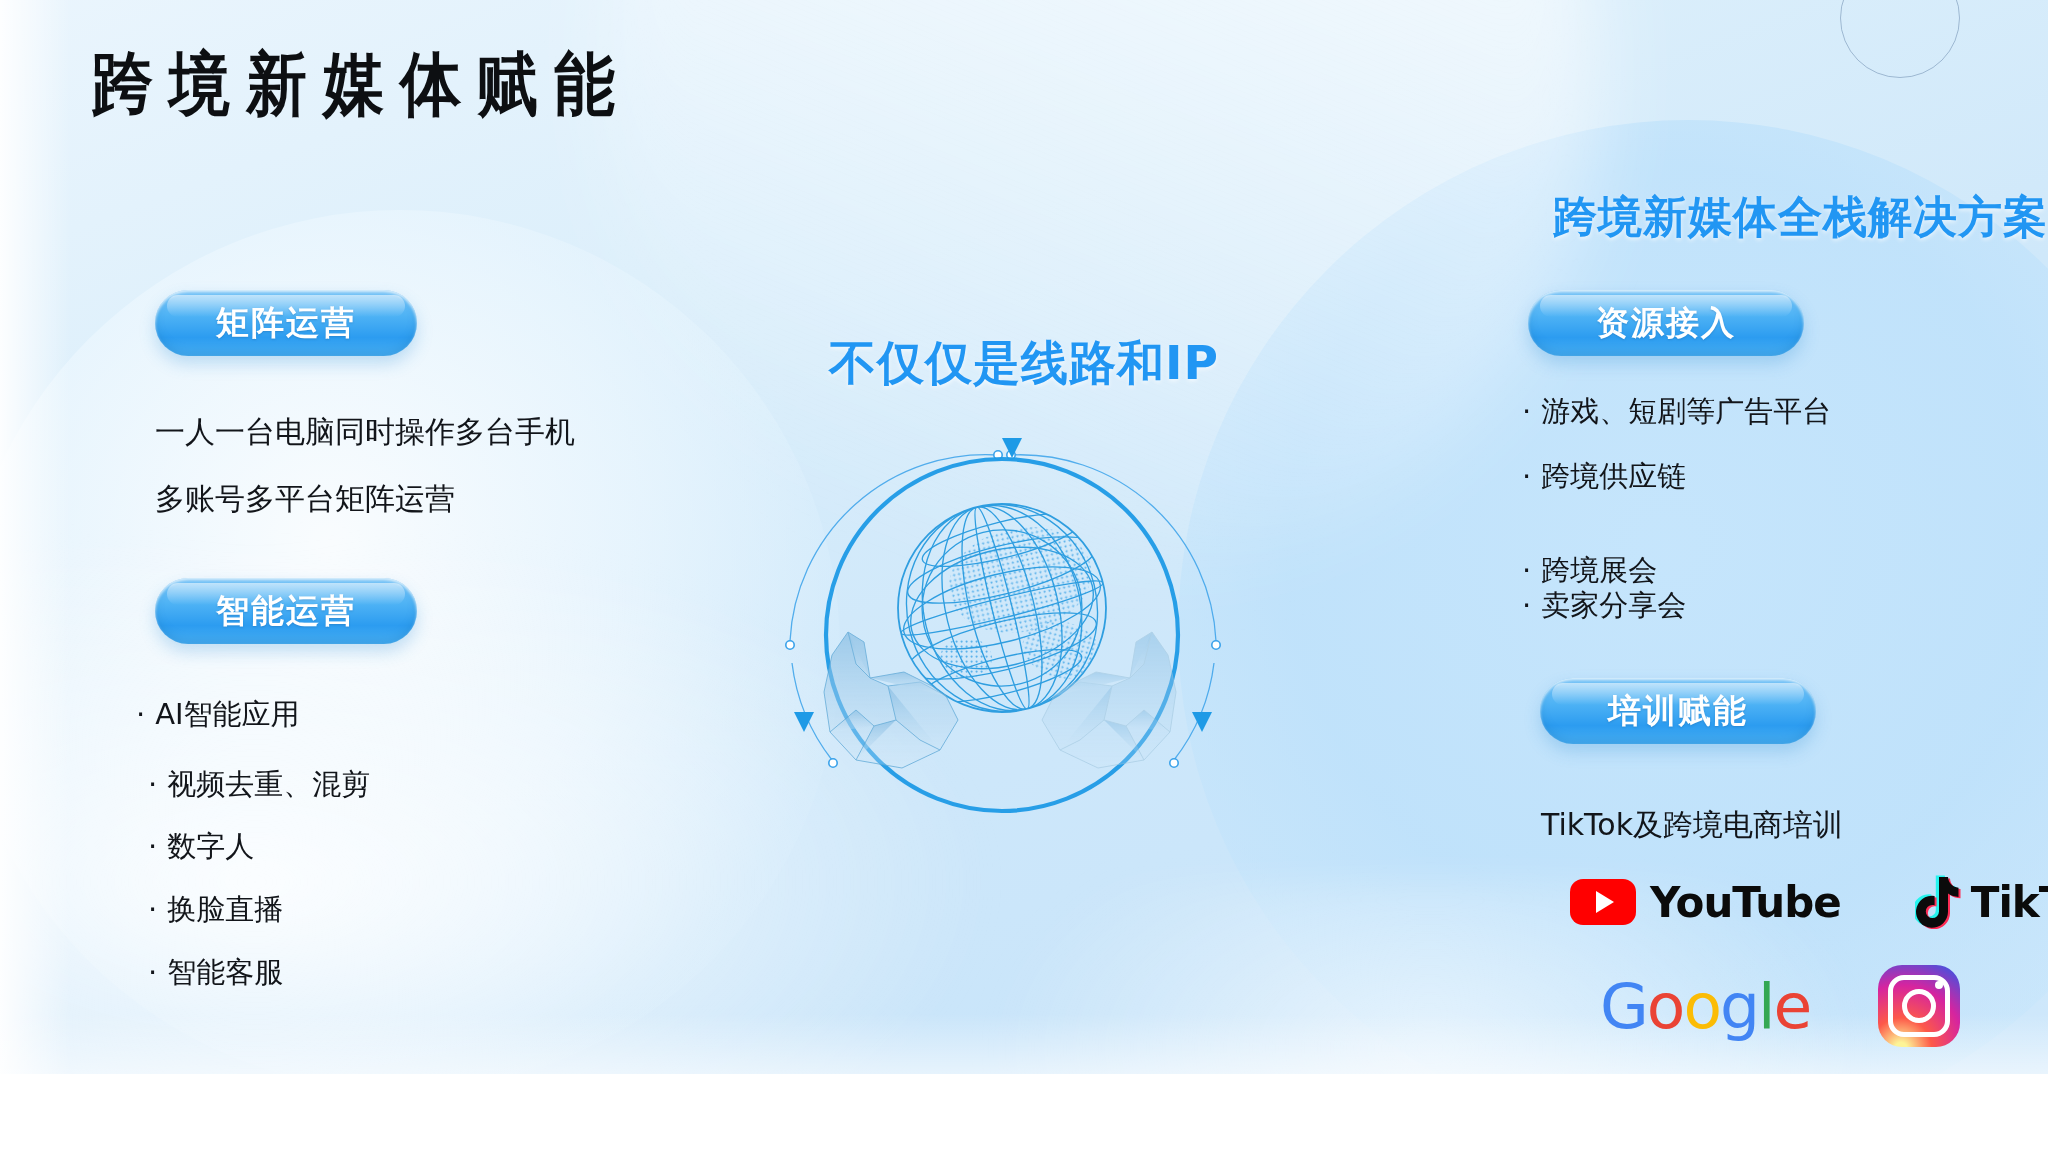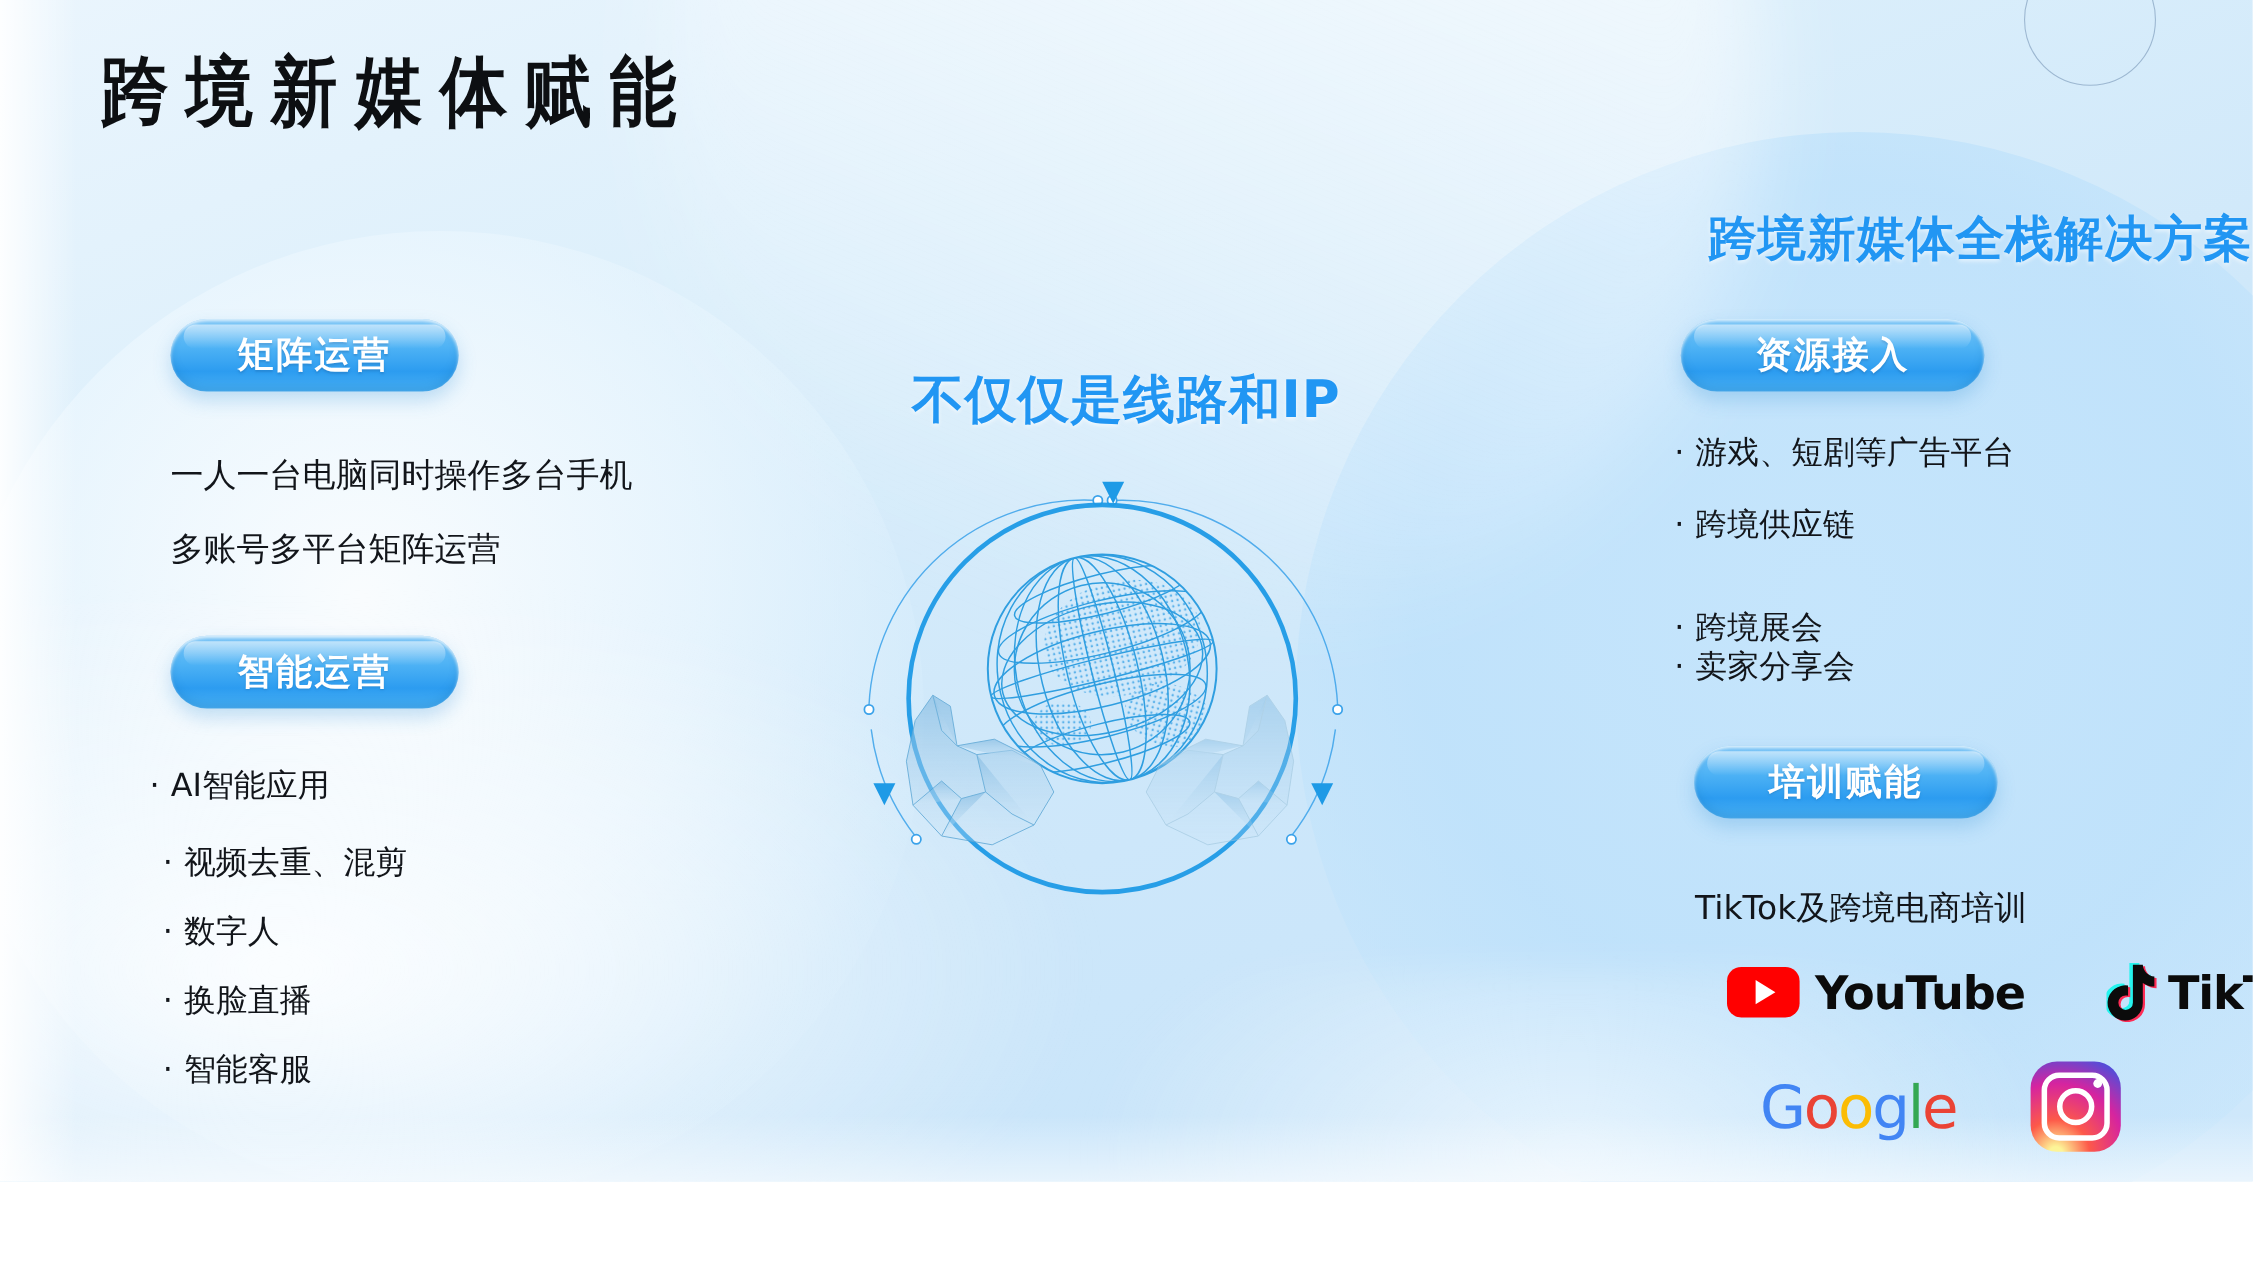--- a/index.html
+++ b/index.html
@@ -110,21 +110,21 @@
   .yt-logo{display:flex;align-items:center;gap:14px;}
   .yt-badge{width:66px;height:46px;border-radius:13px;background:#ff0000;
     display:flex;align-items:center;justify-content:center;}
   .yt-tri{width:0;height:0;border-left:18px solid #fff;
     border-top:11px solid transparent;border-bottom:11px solid transparent;margin-left:4px;}
   .yt-text{font-size:42px;font-weight:700;color:#0b0b0b;letter-spacing:-1px;
     font-family:"DejaVu Sans","Liberation Sans",sans-serif;}
   .tt-logo{display:flex;align-items:center;gap:8px;}
   .tt-text{font-size:42px;font-weight:700;color:#0b0b0b;letter-spacing:-1px;
     font-family:"DejaVu Sans","Liberation Sans",sans-serif;}
-  .google-logo{font-size:54px;font-weight:500;letter-spacing:-2px;
+  .google-logo{font-size:63px;font-weight:500;letter-spacing:-2px;
     font-family:"DejaVu Sans","Liberation Sans",sans-serif;}
   .google-logo span{display:inline-block;}
   .ig-logo{width:82px;height:82px;border-radius:24px;
     background:radial-gradient(circle at 28% 102%, #fdf497 0%, #fdf497 6%, #fd5949 30%, #d6249f 62%, #285AEB 100%);
     display:flex;align-items:center;justify-content:center;position:relative;}
   .ig-sq{width:52px;height:52px;border:5px solid #fff;border-radius:16px;
     display:flex;align-items:center;justify-content:center;}
   .ig-circ{width:24px;height:24px;border:5px solid #fff;border-radius:50%;}
   .ig-dot{position:absolute;right:17px;top:16px;width:8px;height:8px;border-radius:50%;background:#fff;}
 </style>

